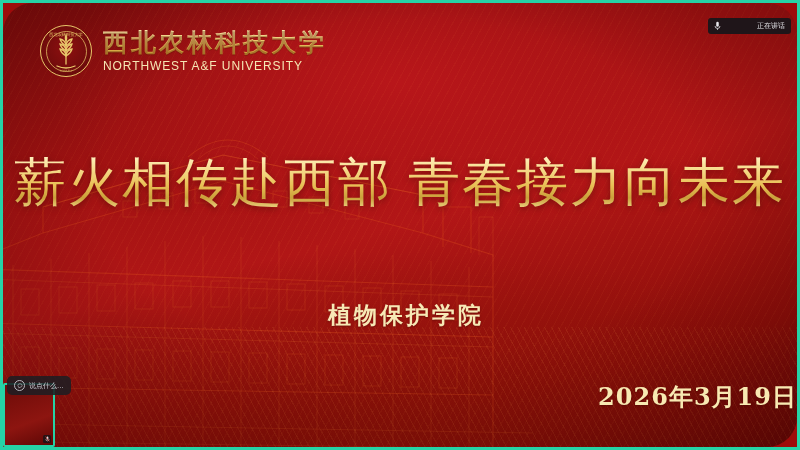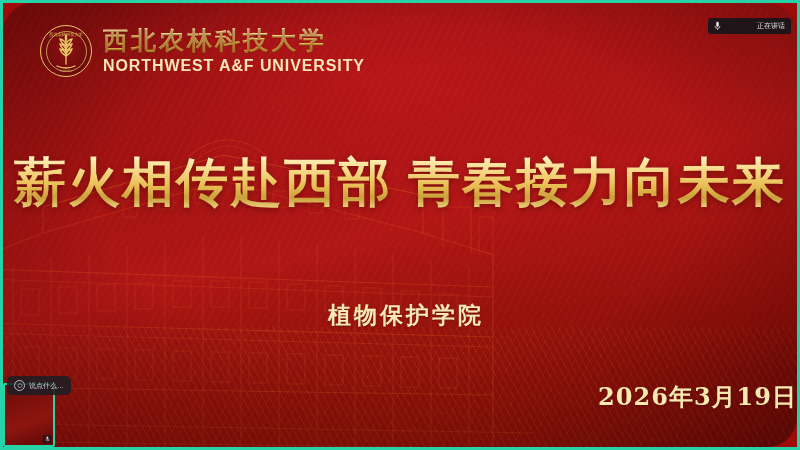--- a/index.html
+++ b/index.html
@@ -69,29 +69,29 @@
   .logo-text{display:flex;flex-direction:column;gap:2px;}
   .logo-cn{
     font-family:"DejaVu Sans","Liberation Sans",sans-serif;
     font-size:25px;font-weight:700;letter-spacing:3px;line-height:1.1;
     color:#f3d98c;
     background:linear-gradient(180deg,#fbeab0 0%,#e8c163 48%,#c8952f 100%);
     -webkit-background-clip:text;background-clip:text;-webkit-text-fill-color:transparent;
     text-shadow:0 1px 0 rgba(90,30,0,.35);
   }
   .logo-en{
-    font-size:16px;font-weight:700;letter-spacing:.9px;color:#f6e6b4;
+    font-size:12px;font-weight:400;letter-spacing:.9px;color:#f6e6b4;
     white-space:nowrap;
   }
 
   
   .headline{
     position:absolute;left:0;right:0;top:152px;text-align:center;
     font-family:"DejaVu Sans","Liberation Sans",sans-serif;
-    font-size:52px;font-weight:700;letter-spacing:2px;line-height:1.05;
+    font-size:52px;font-weight:400;letter-spacing:2px;line-height:1.05;
     white-space:nowrap;
     background:linear-gradient(180deg,#fff3c4 0%,#f8df94 22%,#e9bf55 55%,#caa03a 78%,#f1d98d 100%);
     -webkit-background-clip:text;background-clip:text;-webkit-text-fill-color:transparent;
     color:#eccb64;
     filter:drop-shadow(0 2px 3px rgba(70,8,0,.55));
   }
   .headline .gap{display:inline-block;width:16px;}
 
   
   .subtitle{

